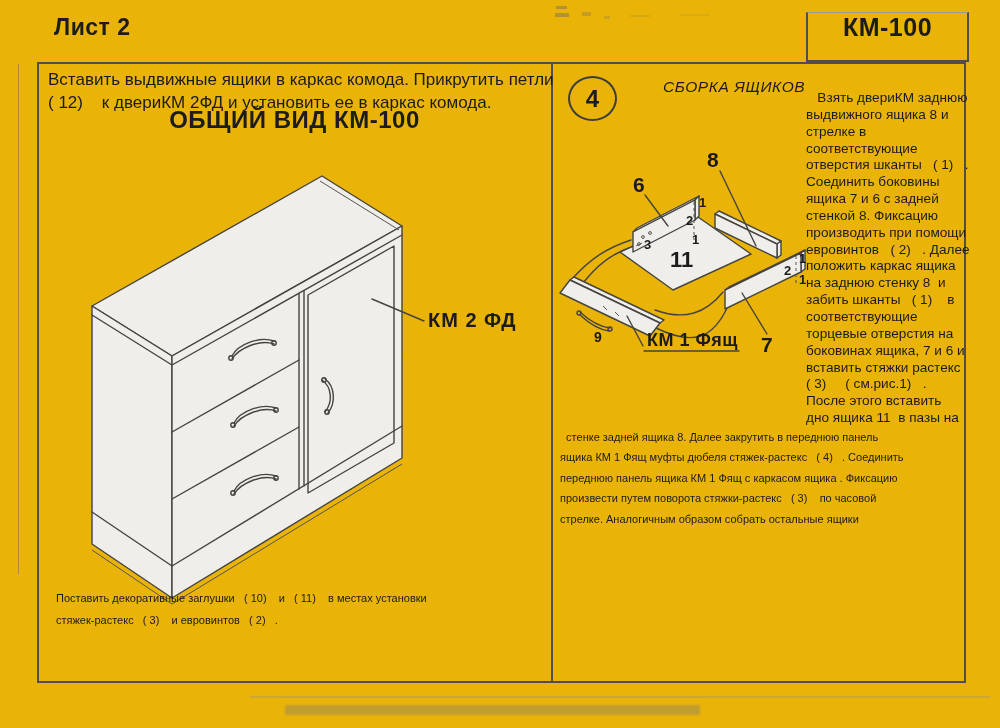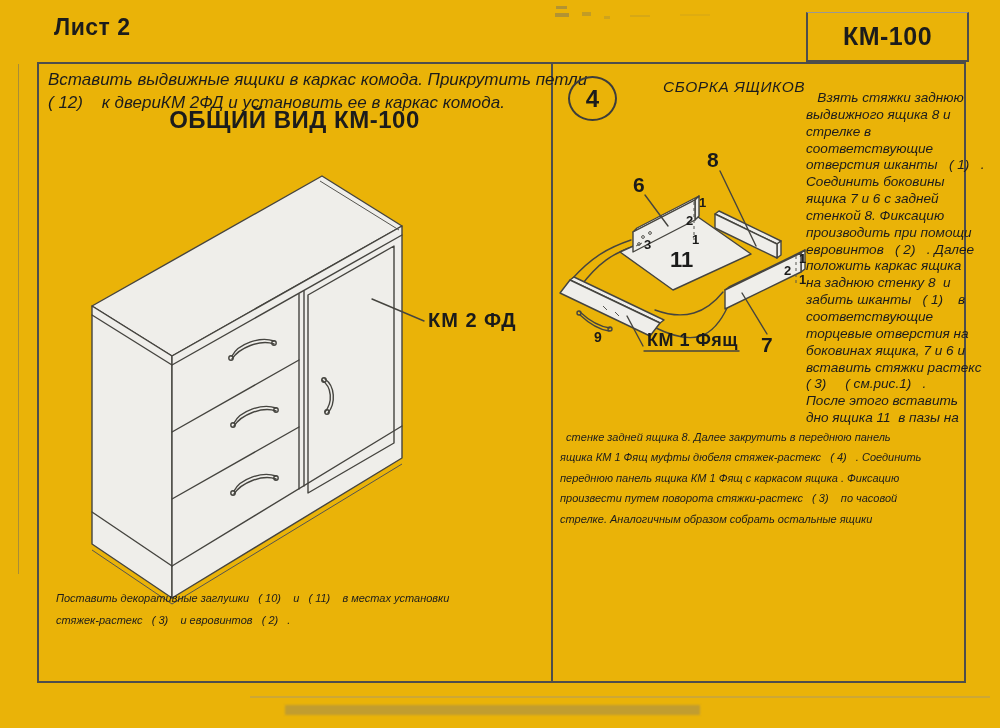--- a/index.html
+++ b/index.html
@@ -6,40 +6,40 @@
   .page{
     position:relative;width:1000px;height:728px;overflow:hidden;
     background:#eab308;
     font-family:"Liberation Sans",sans-serif;color:#1c1c1c;
   }
   .abs{position:absolute;}
   .sheet-label{left:54px;top:14px;font-size:23px;font-weight:700;letter-spacing:.5px;}
   .model-box{
     left:806px;top:12px;width:163px;height:50px;box-sizing:border-box;
     border:2px solid #4e4e4b;border-top:1px solid #9a9893;
-    display:flex;align-items:center;justify-content:center;
+    display:flex;justify-content:center;
     font-size:25px;font-weight:700;letter-spacing:.5px;
   }
   .main-frame{
     left:37px;top:62px;width:929px;height:621px;box-sizing:border-box;
     border:2px solid #4e4e4b;
   }
   .v-divider{left:551px;top:62px;width:2px;height:621px;background:#4e4e4b;}
   .intro{left:48px;top:68px;font-size:17px;line-height:23px;}
   .left-title{left:37px;top:106px;width:515px;text-align:center;font-size:24px;font-weight:700;letter-spacing:.5px;}
   .left-footer{left:56px;top:588px;font-size:11px;line-height:21.5px;}
   .step-circle{
     left:568px;top:76px;width:49px;height:45px;border:2px solid #3d3d3b;border-radius:50%;
     box-sizing:border-box;display:flex;align-items:center;justify-content:center;
     font-size:24px;font-weight:700;
   }
   .right-heading{left:663px;top:78px;font-size:15.5px;letter-spacing:.6px;font-style:italic;}
   .right-col{left:806px;top:90px;width:170px;font-size:13.6px;line-height:16.85px;}
   .right-bottom{left:560px;top:427px;width:410px;font-size:11px;line-height:20.4px;}
-  .line{white-space:pre;font-style:italic;}
+  .line{white-space:pre;}
   svg{position:absolute;overflow:visible;}
   svg .ln{stroke:#45443f;stroke-width:1.4;fill:none;stroke-linecap:round;stroke-linejoin:round;}
   svg .face{stroke:#45443f;stroke-width:1.4;fill:#efeeea;stroke-linejoin:round;}
   svg .thin{stroke:#55544f;stroke-width:1;fill:none;}
   svg text{font-family:"Liberation Sans",sans-serif;font-weight:700;fill:#1b1b1a;}
   .smudge{background:rgba(110,108,102,.45);}
   .fold{background:rgba(105,104,99,.5);}
   .band{background:rgba(125,122,116,.38);filter:blur(1px);}
   .faintline{background:rgba(150,147,141,.35);}
 </style>
@@ -125,21 +125,21 @@
     <div class="line">Поставить декоративные заглушки   ( 10)    и   ( 11)    в местах установки</div>
     <div class="line">стяжек-растекс   ( 3)    и евровинтов   ( 2)   .</div>
   </div>
 
   <div class="abs step-circle">
     <span>4</span>
   </div>
   <div class="abs right-heading">СБОРКА ЯЩИКОВ</div>
 
   <div class="abs right-col">
-    <div class="line">   Взять стяжки заднюю</div>
+    <div class="line">   Взять двериКМ заднюю</div>
     <div class="line">выдвижного ящика 8 и</div>
     <div class="line">стрелке в</div>
     <div class="line">соответствующие</div>
     <div class="line">отверстия шканты   ( 1)   .</div>
     <div class="line">Соединить боковины</div>
     <div class="line">ящика 7 и 6 с задней</div>
     <div class="line">стенкой 8. Фиксацию</div>
     <div class="line">производить при помощи</div>
     <div class="line">евровинтов   ( 2)   . Далее</div>
     <div class="line">положить каркас ящика</div>

